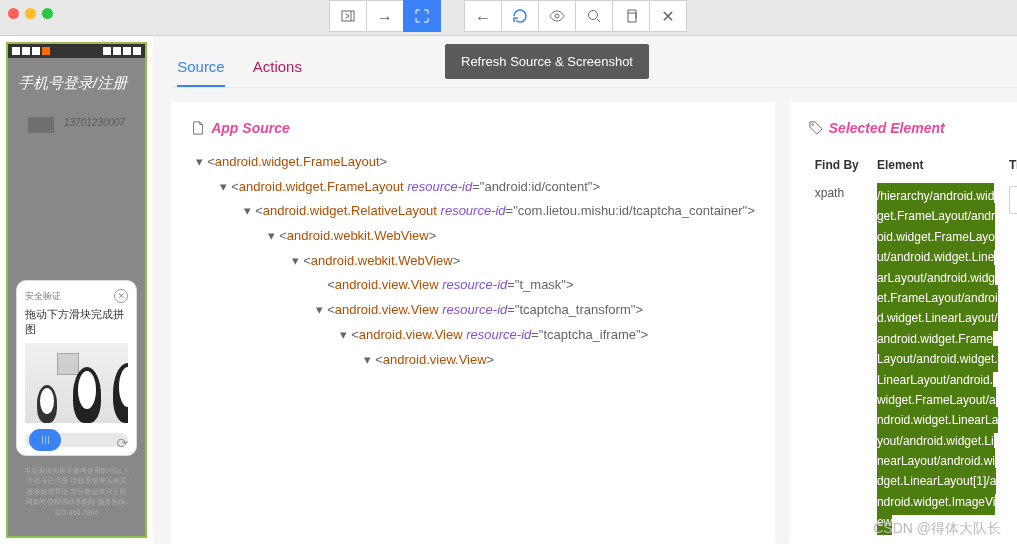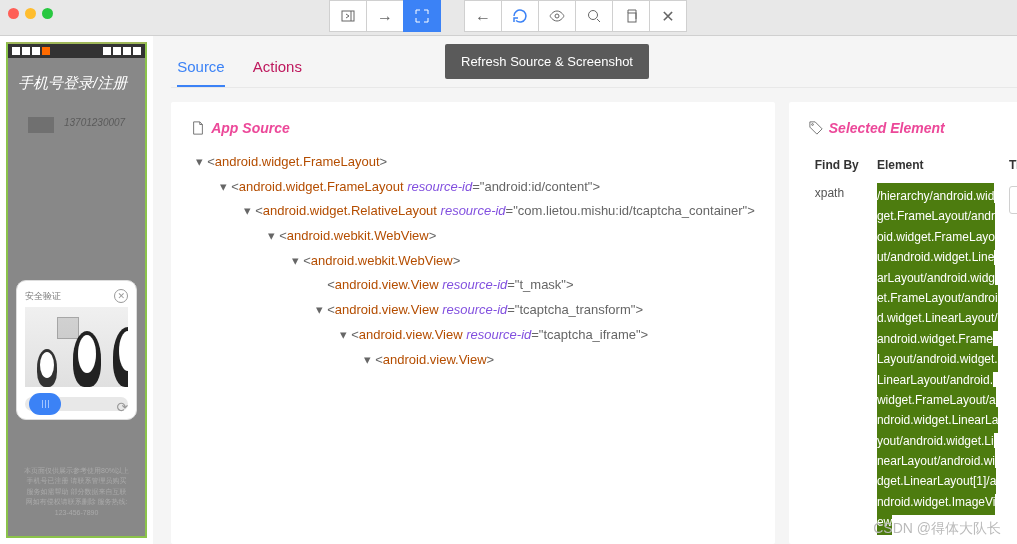--- a/index.html
+++ b/index.html
@@ -156,20 +156,21 @@
         <div class="inprow">
             <span class="codebtn"></span>
             <span class="phnum">13701230007</span>
           </div>
       </div>
       <div class="captcha-card">
         <div class="cap-head">
           <span>安全验证</span>
           <span class="cap-close">✕</span>
         </div>
+        <div class="cap-title">拖动下方滑块完成拼图</div>
         <div class="cap-img">
           <div class="peng p1"></div>
             <div class="peng p2"></div>
             <div class="peng p3"></div>
           <div class="puzzle-slot"></div>
 
         </div>
         <div class="slider-track">
           <div class="slider-thumb">
               <span></span>

